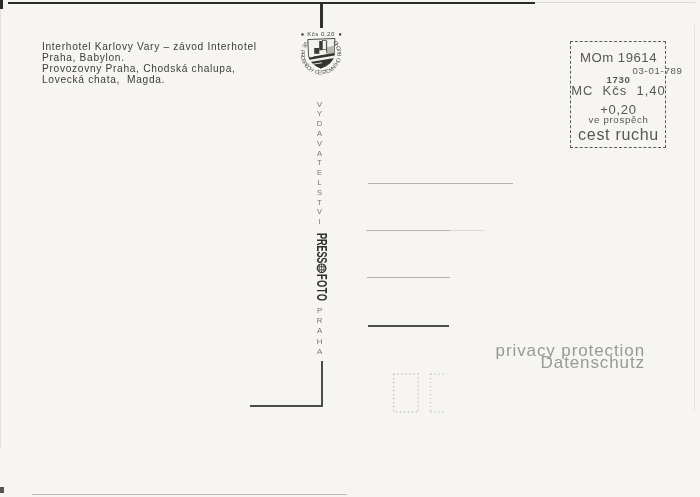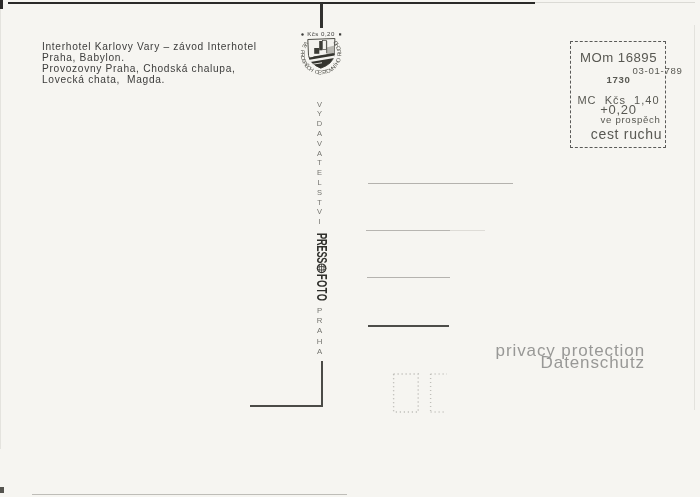--- a/index.html
+++ b/index.html
@@ -29,27 +29,27 @@
 <div class="abs" style="left:42px;top:40.5px;font-size:10.2px;line-height:11px;color:#3c3c3b;letter-spacing:0.68px;">
 Interhotel Karlovy Vary – závod Interhotel<br>
 Praha, Babylon.<br>
 Provozovny Praha, Chodská chalupa,<br>
 Lovecká chata,&nbsp; Magda.
 </div>
 
 <div class="abs" style="left:570px;top:41px;width:94px;height:105px;border:1.6px dashed #5a5a58;"></div>
 
 <div class="abs" style="left:570px;top:0;width:97px;text-align:center;color:#585852;">
-  <div class="abs" style="left:0;top:50px;width:97px;font-size:13.2px;letter-spacing:0.5px;">MOm 16895</div>
+  <div class="abs" style="left:0;top:50px;width:97px;font-size:13.2px;letter-spacing:0.5px;">MOm 19614</div>
   <div class="abs" style="left:0;top:64.5px;width:97px;font-size:9.6px;letter-spacing:0.7px;padding-left:39px;">03-01-789</div>
   <div class="abs" style="left:0;top:73.5px;width:97px;font-size:9.6px;letter-spacing:0.7px;font-weight:bold;">1730</div>
-  <div class="abs" style="left:0;top:94px;width:97px;font-size:11px;letter-spacing:1px;">MC&nbsp; Kčs&nbsp; 1,40</div>
+  <div class="abs" style="left:0;top:83px;width:97px;font-size:13px;letter-spacing:1px;">MC&nbsp; Kčs&nbsp; 1,40</div>
   <div class="abs" style="left:0;top:102px;width:97px;font-size:13px;letter-spacing:0.7px;">+0,20</div>
-  <div class="abs" style="left:0;top:114px;width:97px;font-size:9.6px;letter-spacing:0.7px;padding-left:12px;">ve prospěch</div>
-  <div class="abs" style="left:8px;top:126px;width:97px;font-size:14px;letter-spacing:0.7px;">cest ruchu</div>
+  <div class="abs" style="left:0;top:114px;width:97px;font-size:9.6px;letter-spacing:0.7px;">ve prospěch</div>
+  <div class="abs" style="left:0;top:126px;width:97px;font-size:16px;letter-spacing:0.7px;">cest ruchu</div>
 </div>
 
 <div class="abs" style="left:320.4px;top:3px;width:2.5px;height:25px;background:#31312f;"></div>
 
 <svg class="abs" style="left:294px;top:28px;filter:blur(0.35px);" width="54" height="50" viewBox="0 0 54 50">
 
   <g fill="#3c3c3a">
     <circle cx="8.5" cy="6.5" r="1.2"></circle>
     <rect x="45" y="5.3" width="2.2" height="2.2"></rect>
     <text x="27" y="8.4" font-size="6.1" text-anchor="middle" font-family="Liberation Sans" letter-spacing="0.5">Kčs 0,20</text>

